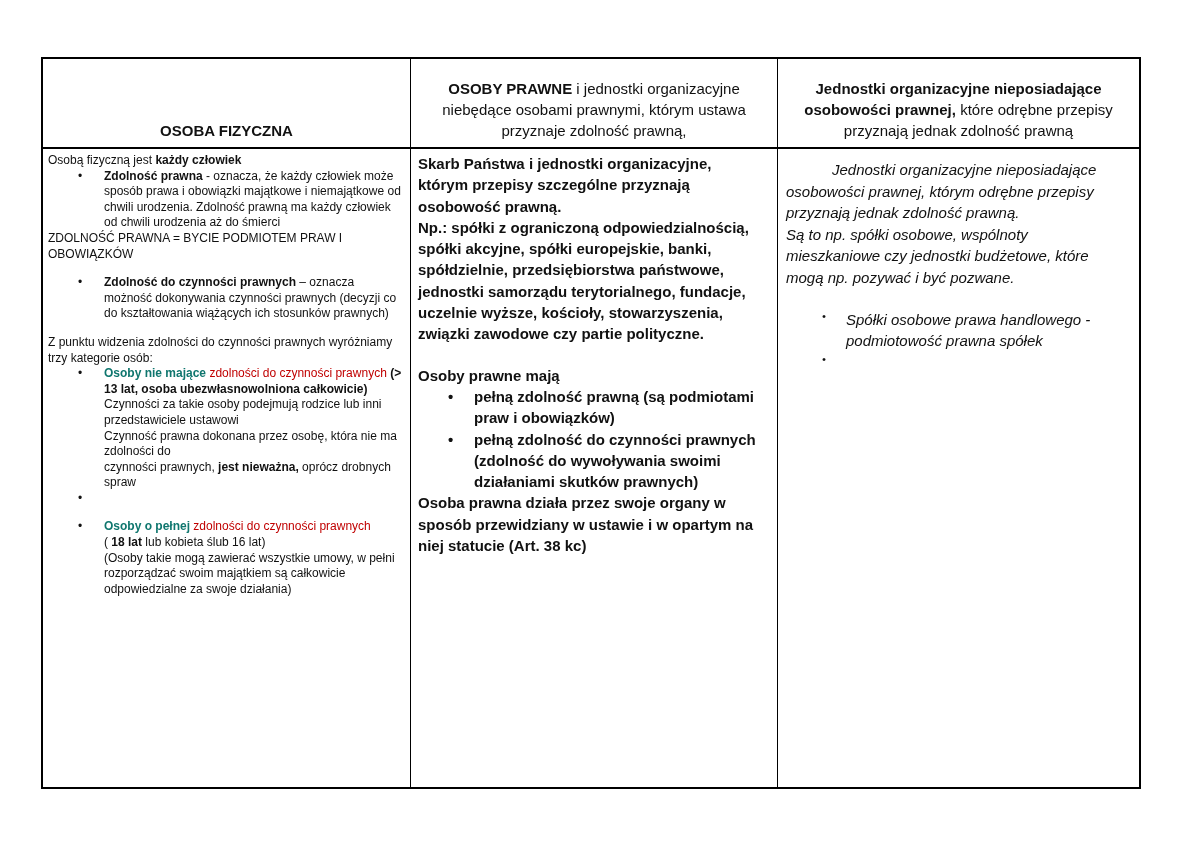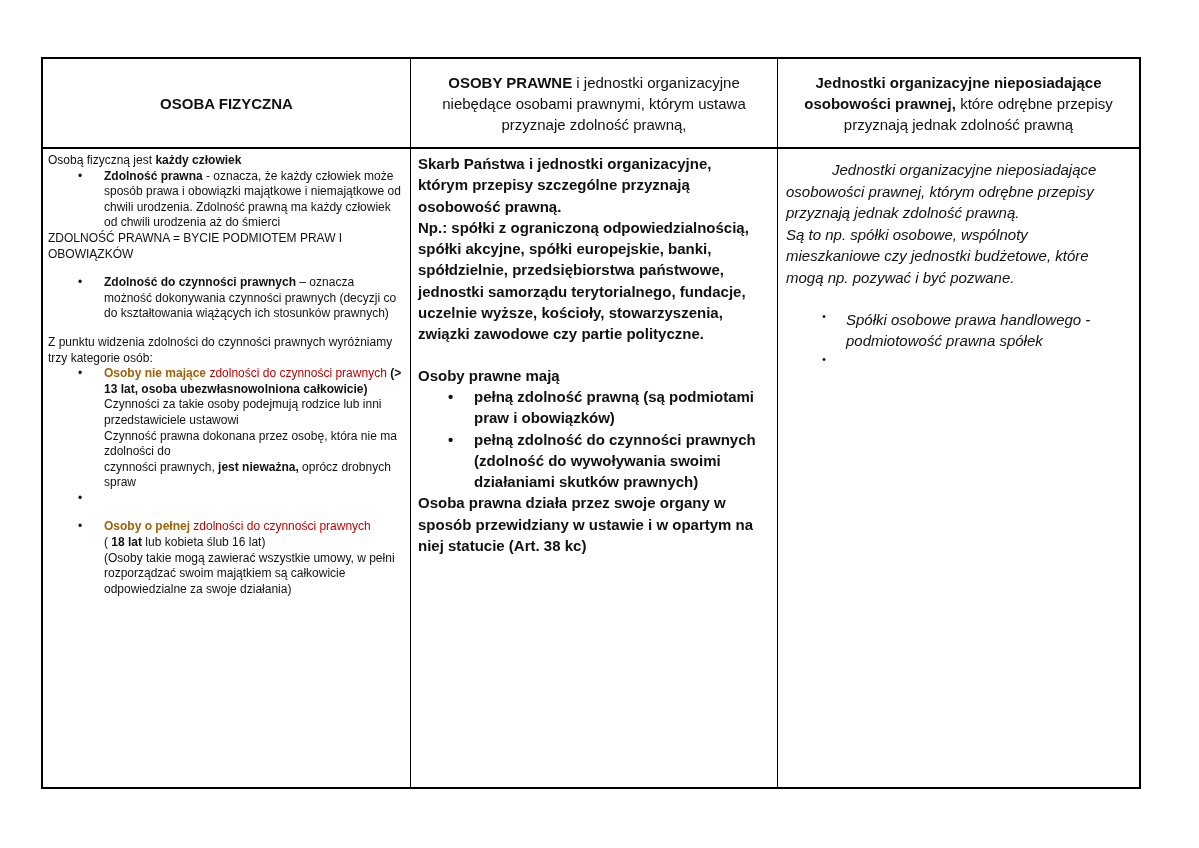--- a/index.html
+++ b/index.html
@@ -14,35 +14,35 @@
     border:2px solid #000000; box-sizing:border-box; background:#ffffff;
   }
   .row { display:flex; }
   .row-head { height:88px; border-bottom:2px solid #000000; }
   .row-body { height:638px; }
   .cell { box-sizing:border-box; overflow:hidden; }
   .c1 { width:367px; }
   .c2 { width:368px; border-left:1px solid #000000; border-right:1px solid #000000; }
   .c3 { flex:1; }
   .hcell {
-    display:flex; align-items:center; justify-content:center;
+    display:flex; align-items:flex-end; justify-content:center;
     text-align:center; padding:6px 24px; font-size:15px; line-height:1.4;
   }
   .bcell { padding:4px 8px 0 5px; }
   .bcell.c1 { font-size:12px; line-height:1.3; }
   .bcell.c2 { font-size:15px; line-height:1.42; font-weight:bold; padding-left:7px; padding-right:12px; }
   .bcell.c3 { font-size:15px; line-height:1.44; padding-top:10px; padding-left:8px; padding-right:14px;font-style:italic; }
   .p, .txt { white-space:pre-line; }
   .li { display:flex; padding-left:30px; }
   .li .mk { flex:0 0 26px; width:26px; }
   .c3 .li { padding-left:36px; }
   .c3 .li .mk { flex:0 0 24px; width:24px; font-size:11px; }
   .b { font-weight:bold; }
   .rd { color:#c00000; }
-  .rb { color:#a16207; font-weight:bold; }
+  .rb { color:#0f766e; font-weight:bold; }
   .sp { height:13px; }
   .sp-lg { height:20px; }
   .indent { text-indent:46px; }
 </style>
 </head>
 <body>
 
 <div class="page">
   <div class="tbl">
 

